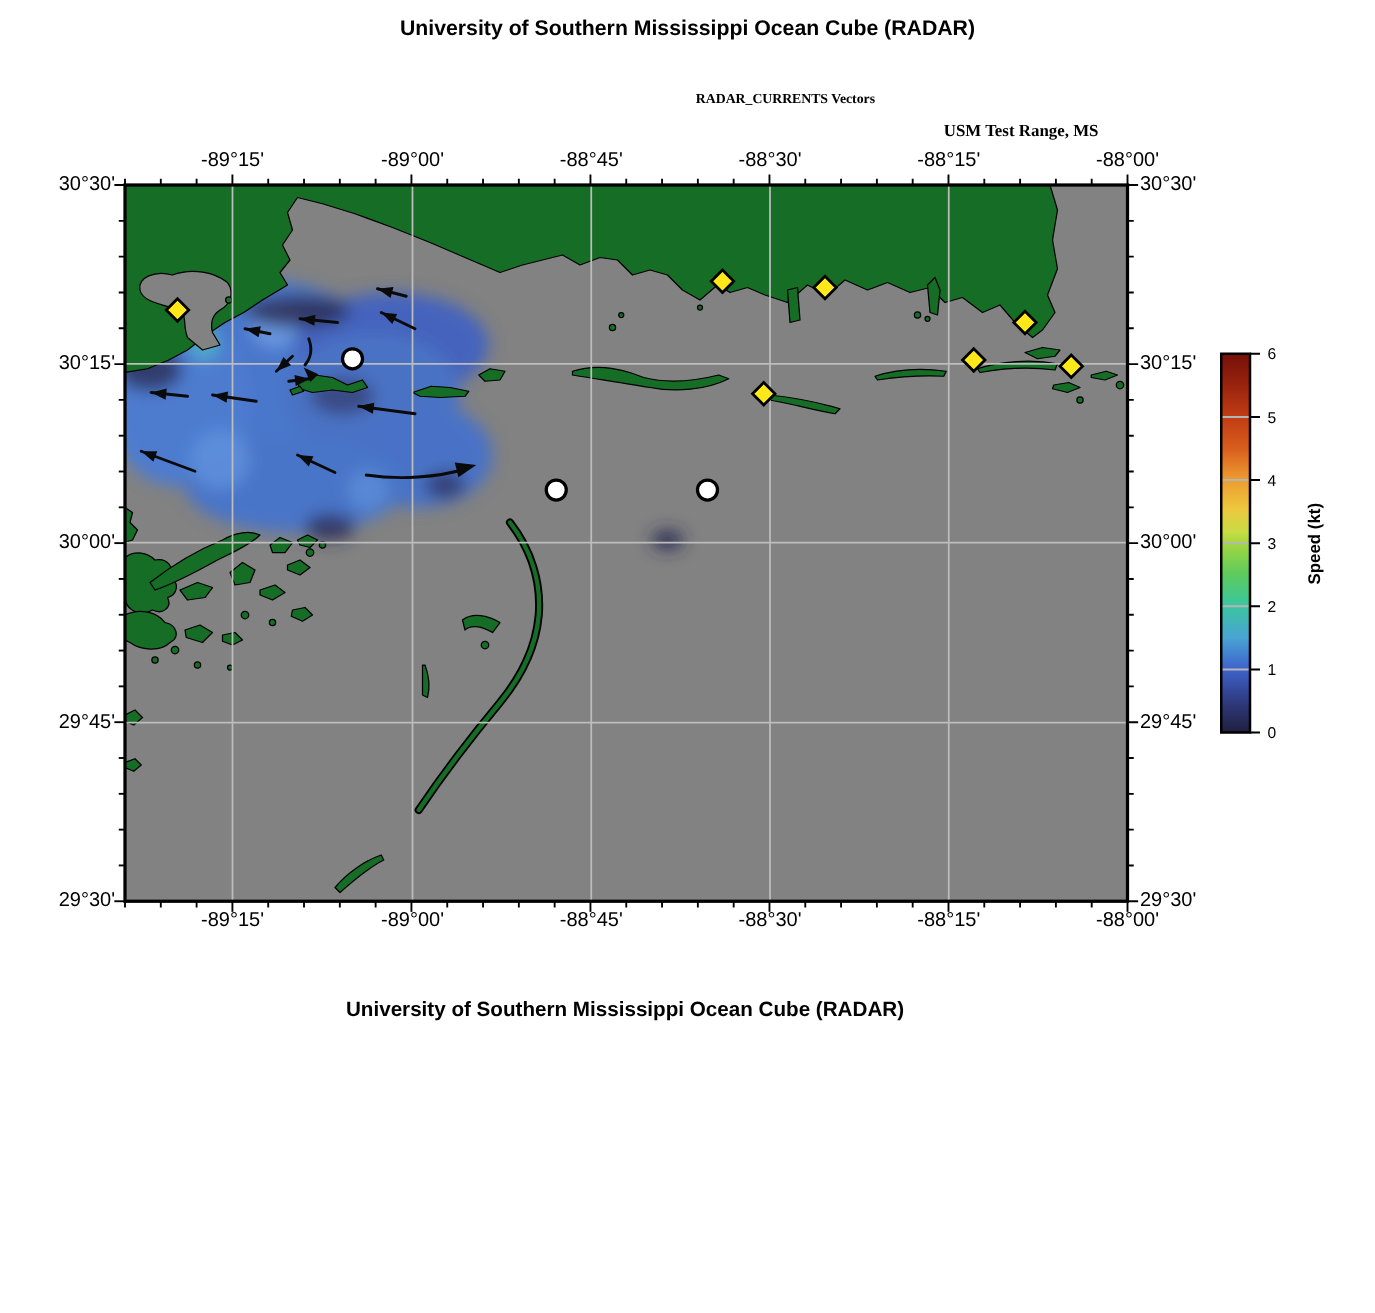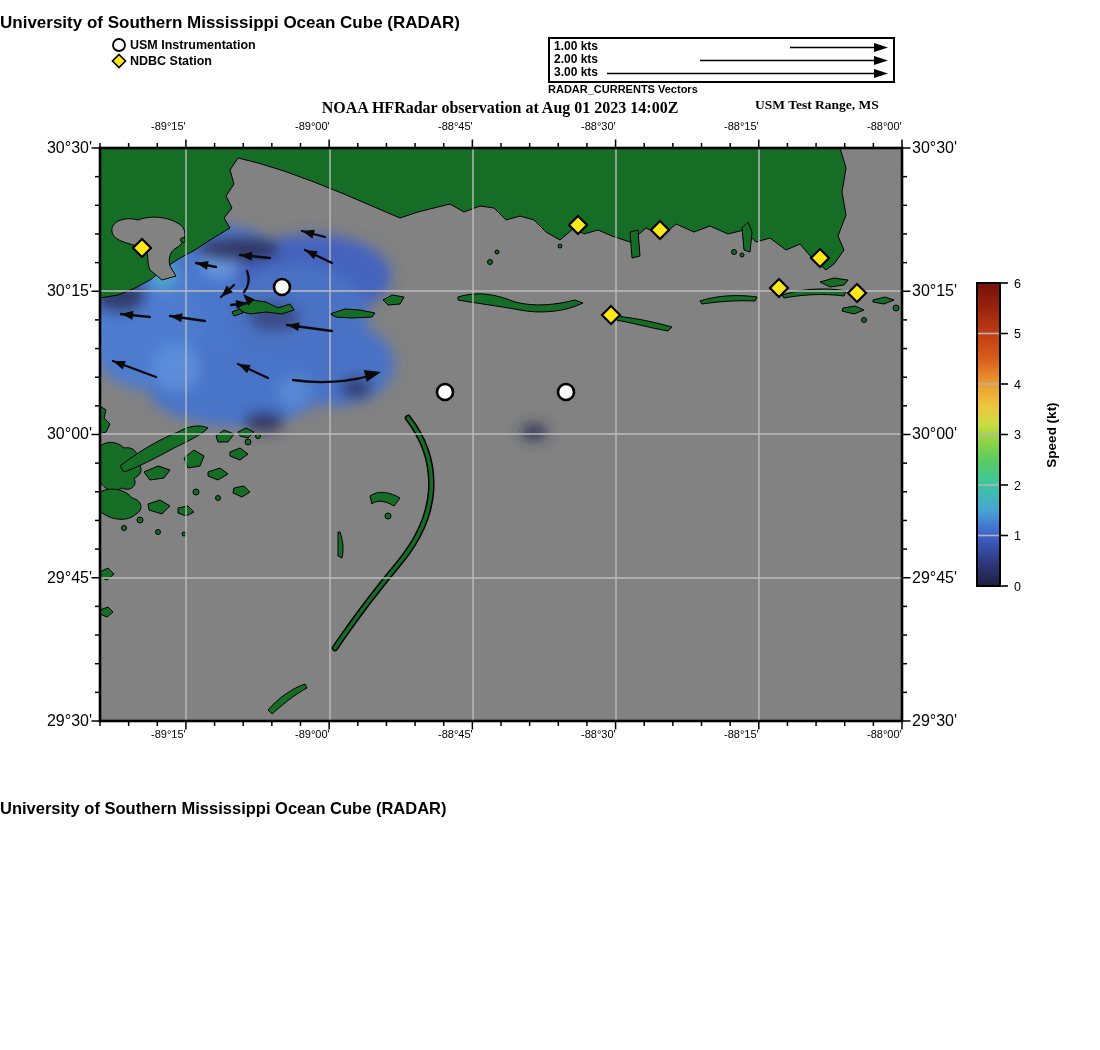--- a/index.html
+++ b/index.html
@@ -1,80 +1,48 @@
 <!DOCTYPE html>
 <html><head>
 <meta charset="utf-8">
 <style>
   html,body{margin:0;padding:0;background:#fff;}
   #fig{position:relative;width:1100px;height:1050px;background:#fff;overflow:hidden;
        font-family:"Liberation Sans",sans-serif;color:#000;}
-  .title{position:absolute;left:0;width:1100px;font-weight:bold;font-size:17px;}
+  .title{position:absolute;left:0;width:1100px;text-align:center;font-weight:bold;font-size:17px;}
   #title-top{top:13px;}
   #title-bottom{top:799px;left:0;width:1000px;font-size:16.5px;}
   #legend{position:absolute;left:111px;top:37px;}
   .leg-row{display:flex;align-items:center;height:16px;font-weight:bold;font-size:12.5px;}
   .leg-ic{width:17px;height:16px;margin-right:2px;}
   #vecbox{position:absolute;left:548px;top:37px;width:343px;height:42px;border:2px solid #000;background:#fff;}
   .vrow{position:absolute;left:4px;height:13px;font-weight:bold;font-size:12px;line-height:13px;}
   .vsvg{position:absolute;left:0;top:0;width:339px;height:13px;}
-  #veccap{position:absolute;left:548px;top:83px;width:152px;text-align:left;font-weight:bold;font-size:11px;}
+  #veccap{position:absolute;left:548px;top:73px;width:152px;text-align:right;font-weight:bold;font-size:11px;font-family:Liberation Serif, serif;}
   #subtitle{position:absolute;left:0;top:99px;width:1000px;text-align:center;
             font-family:"Liberation Serif",serif;font-weight:bold;font-size:16px;}
   #range-label{position:absolute;left:755px;top:97px;width:160px;text-align:left;
             font-family:"Liberation Serif",serif;font-weight:bold;font-size:13.5px;}
   #map-svg{position:absolute;left:88px;top:136px;}
-  .xlab{position:absolute;width:70px;margin-left:-35px;text-align:left;font-size:11px;}
+  .xlab{position:absolute;width:70px;margin-left:-35px;text-align:center;font-size:16px;}
   .ylab{position:absolute;width:52px;height:14px;margin-top:-7px;font-size:16px;line-height:14px;}
   .ylab.left{text-align:right;}
   .ylab.right{text-align:left;}
   #cbar{position:absolute;left:960px;top:270px;}
 </style>
 </head>
 <body>
 
 <div id="fig">
 
   <div class="title" id="title-top">University of Southern Mississippi Ocean Cube (RADAR)</div>
 
-  <div id="legend">
-    <div class="leg-row">
-      <svg class="leg-ic" viewBox="0 0 17 16">
-        <circle cx="8" cy="8" r="6" fill="#ffffff" stroke="#000" stroke-width="1.8"></circle>
-      </svg>
-      <span>USM Instrumentation</span>
-    </div>
-    <div class="leg-row">
-      <svg class="leg-ic" viewBox="0 0 17 16">
-        <polygon points="8,1.5 14.5,8 8,14.5 1.5,8" fill="#ffe81a" stroke="#000" stroke-width="1.6"></polygon>
-      </svg>
-      <span>NDBC Station</span>
-    </div>
-  </div>
-
-  <div id="vecbox">
-      <div class="vrow" style="top: 1px;"><span>1.00 kts</span></div>
-      <svg class="vsvg" viewBox="0 0 339 13" style="top: 2px;">
-        <line x1="240" y1="6.5" x2="326" y2="6.5" stroke="#000" stroke-width="1.6"></line>
-        <polygon points="338,6.5 324,11 324,2" fill="#000"></polygon>
-      </svg>
-      <div class="vrow" style="top: 14px;"><span>2.00 kts</span></div>
-      <svg class="vsvg" viewBox="0 0 339 13" style="top: 15px;">
-        <line x1="150" y1="6.5" x2="326" y2="6.5" stroke="#000" stroke-width="1.6"></line>
-        <polygon points="338,6.5 324,11 324,2" fill="#000"></polygon>
-      </svg>
-      <div class="vrow" style="top: 27px;"><span>3.00 kts</span></div>
-      <svg class="vsvg" viewBox="0 0 339 13" style="top: 28px;">
-        <line x1="57" y1="6.5" x2="326" y2="6.5" stroke="#000" stroke-width="1.6"></line>
-        <polygon points="338,6.5 324,11 324,2" fill="#000"></polygon>
-      </svg>
-    </div>
+
   <div id="veccap">RADAR_CURRENTS Vectors</div>
 
-  <div id="subtitle">NOAA HFRadar observation at Aug 01 2023 14:00Z</div>
   <div id="range-label">USM Test Range, MS</div>
 
   <svg id="map-svg" width="826" height="597" viewBox="0 0 826 597">
     <defs>
       <clipPath id="mapclip">
           <rect x="12" y="12" width="802" height="573"></rect>
         </clipPath>
       <filter id="blob" x="-30%" y="-30%" width="160%" height="160%">
         <feGaussianBlur stdDeviation="6.5"></feGaussianBlur>
       </filter>

